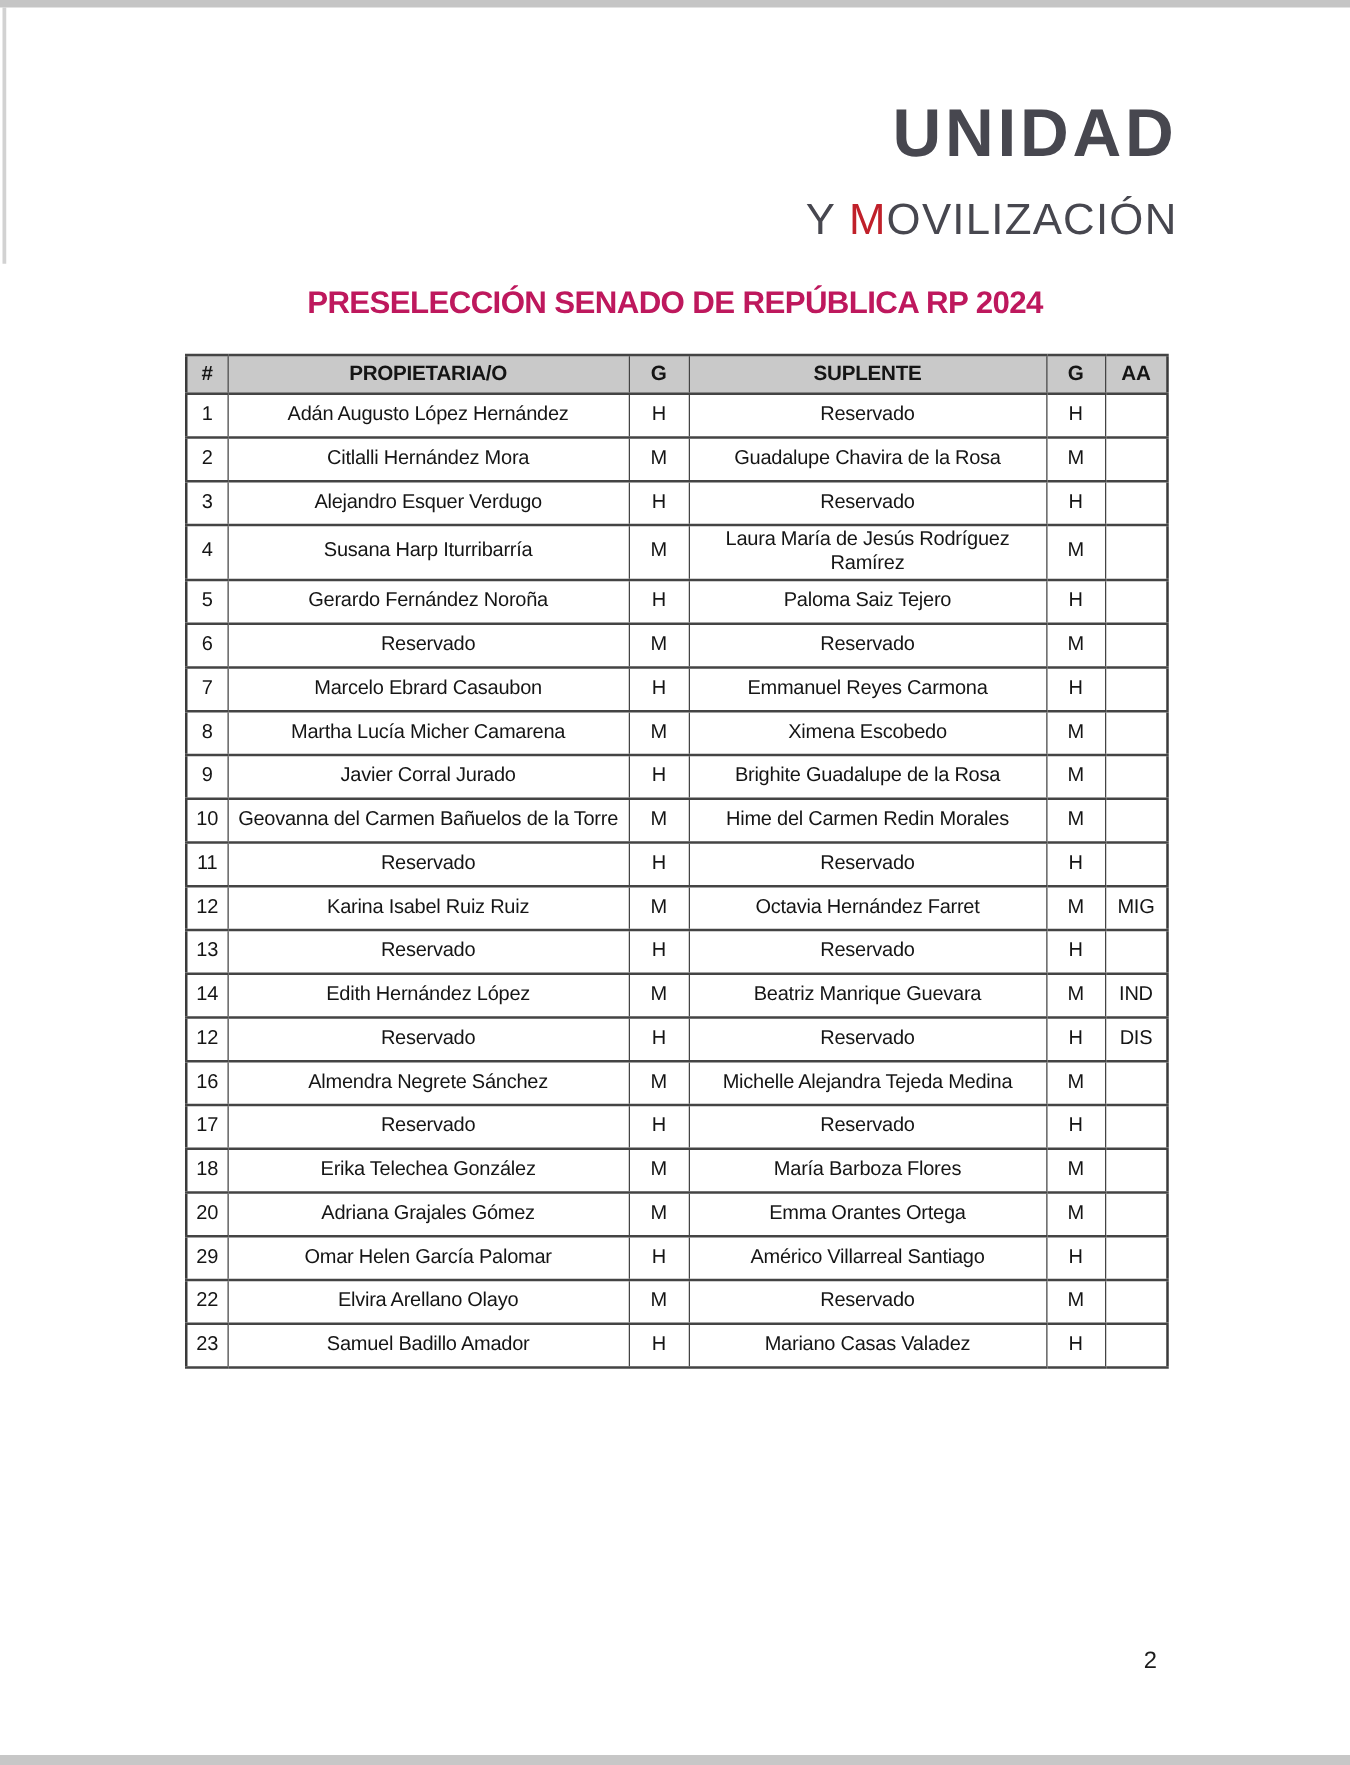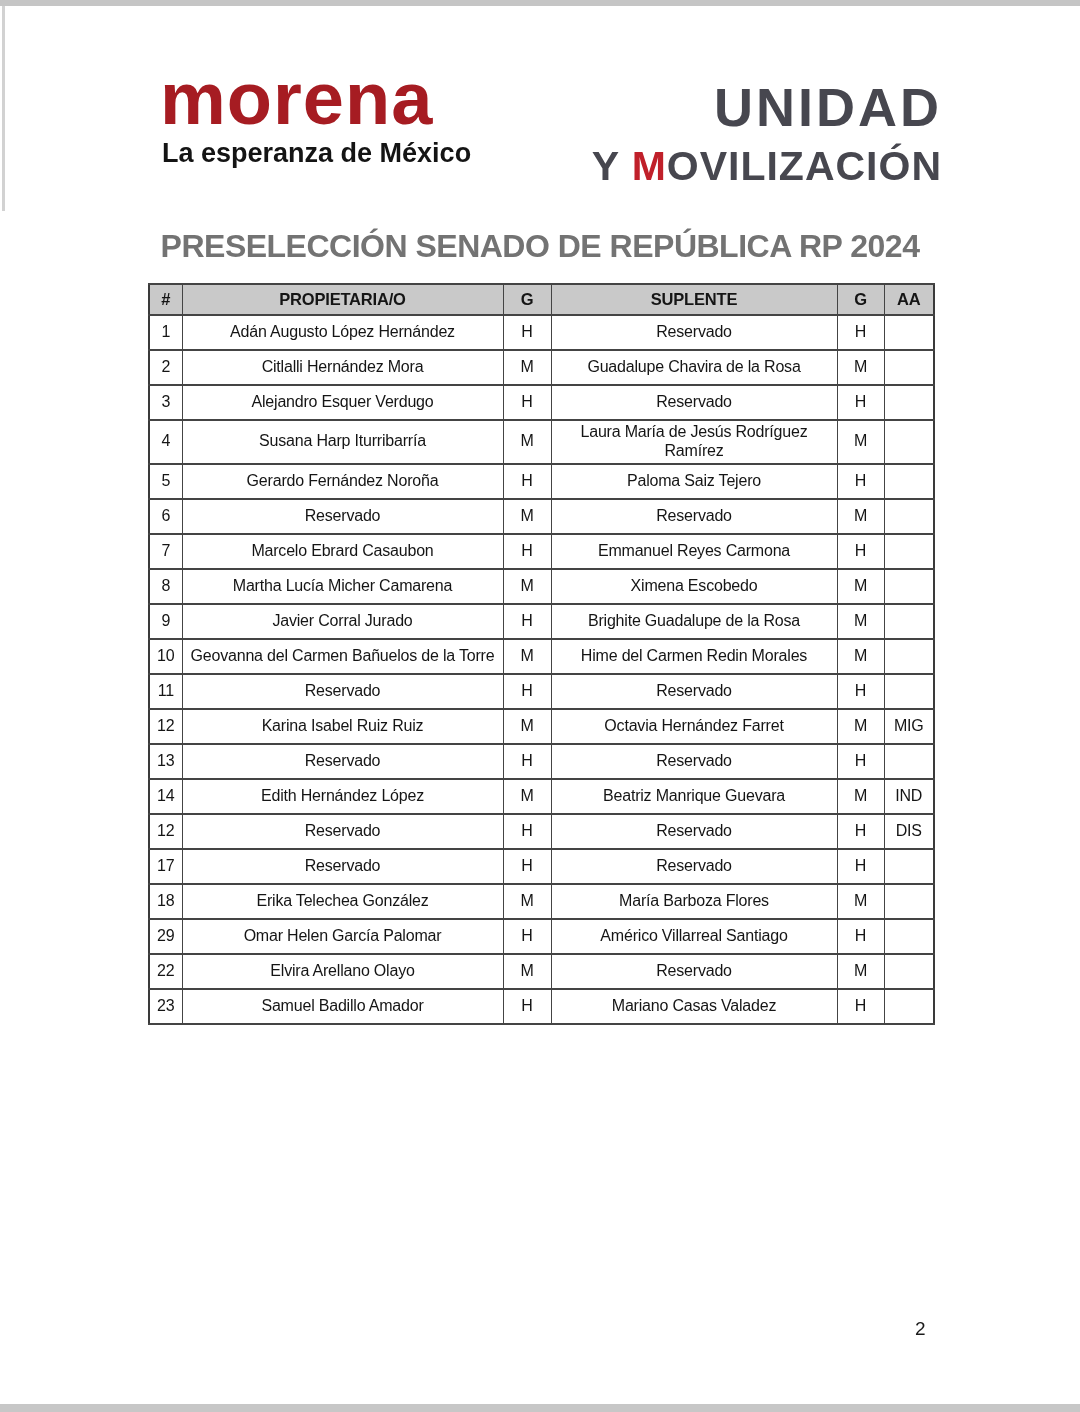--- a/index.html
+++ b/index.html
@@ -39,30 +39,30 @@
     letter-spacing: 0px; margin-top: 2px; margin-left: 2px;
   }
 
   
   .unidad-logo { position: absolute; right: 138px; top: 80px; text-align: right; }
   .unidad-line1 {
     font-size: 54px; font-weight: bold; color: #47474f;
     letter-spacing: 3px; line-height: 1.0;
   }
   .unidad-line2 {
-    font-size: 41px; font-weight: bold; color: #47474f;
-    letter-spacing: 1px; line-height: 1.0; margin-top: 12px;
+    font-size: 35px; font-weight: normal; color: #47474f;
+    letter-spacing: 1px; line-height: 1.0; margin-top: 24px;
   }
   .unidad-line2 .m-red { color: #c0202a; }
 
   
   .doc-title {
     position: absolute; left: 0; top: 228px; width: 100%;
-    text-align: center; font-size: 32px; font-weight: bold;
-    letter-spacing: -0.5px; color: #737373;
+    text-align: center; font-size: 25px; font-weight: bold;
+    letter-spacing: -0.5px; color: #be185d;
   }
 
   
   table.roster {
     position: absolute; left: 148px; top: 283px;
     width: 785px; border-collapse: collapse;
     table-layout: fixed;
     font-size: 16px; letter-spacing: -0.2px; color: #151515;
   }
   table.roster col.c-num { width: 33px; }
@@ -86,24 +86,20 @@
 </style>
 </head>
 <body>
 
 <div class="page">
 
   <div class="edge-bar-top"></div>
   <div class="edge-line-left"></div>
   <div class="edge-bar-bottom"></div>
 
-  <div class="morena-logo">
-    <div class="morena-wordmark">morena</div>
-    <div class="morena-tagline">La esperanza de México</div>
-  </div>
 
   <div class="unidad-logo">
     <div class="unidad-line1">UNIDAD</div>
     <div class="unidad-line2"><span>Y </span><span class="m-red">M</span><span>OVILIZACIÓN</span></div>
   </div>
 
   <div class="doc-title">PRESELECCIÓN SENADO DE REPÚBLICA RP 2024</div>
 
   <table class="roster">
     <colgroup>
@@ -239,36 +235,52 @@
     </tr>
         <tr>
       <td>12</td>
       <td>Reservado</td>
       <td>H</td>
       <td>Reservado</td>
       <td>H</td>
       <td>DIS</td>
     </tr>
         <tr>
+      <td>16</td>
+      <td>Almendra Negrete Sánchez</td>
+      <td>M</td>
+      <td>Michelle Alejandra Tejeda Medina</td>
+      <td>M</td>
+      <td></td>
+    </tr>
+        <tr>
       <td>17</td>
       <td>Reservado</td>
       <td>H</td>
       <td>Reservado</td>
       <td>H</td>
       <td></td>
     </tr>
         <tr>
       <td>18</td>
       <td>Erika Telechea González</td>
       <td>M</td>
       <td>María Barboza Flores</td>
       <td>M</td>
       <td></td>
     </tr>
         <tr>
+      <td>20</td>
+      <td>Adriana Grajales Gómez</td>
+      <td>M</td>
+      <td>Emma Orantes Ortega</td>
+      <td>M</td>
+      <td></td>
+    </tr>
+        <tr>
       <td>29</td>
       <td>Omar Helen García Palomar</td>
       <td>H</td>
       <td>Américo Villarreal Santiago</td>
       <td>H</td>
       <td></td>
     </tr>
         <tr>
       <td>22</td>
       <td>Elvira Arellano Olayo</td>

